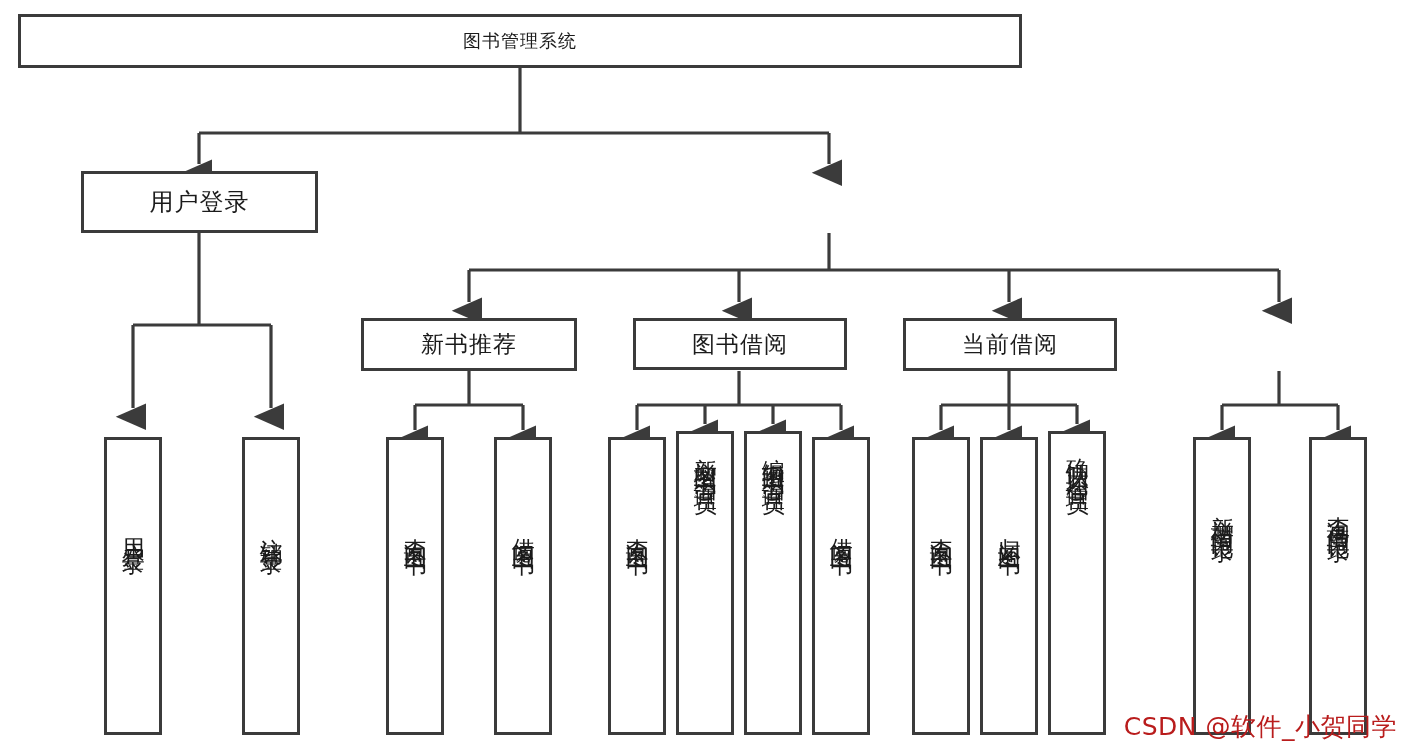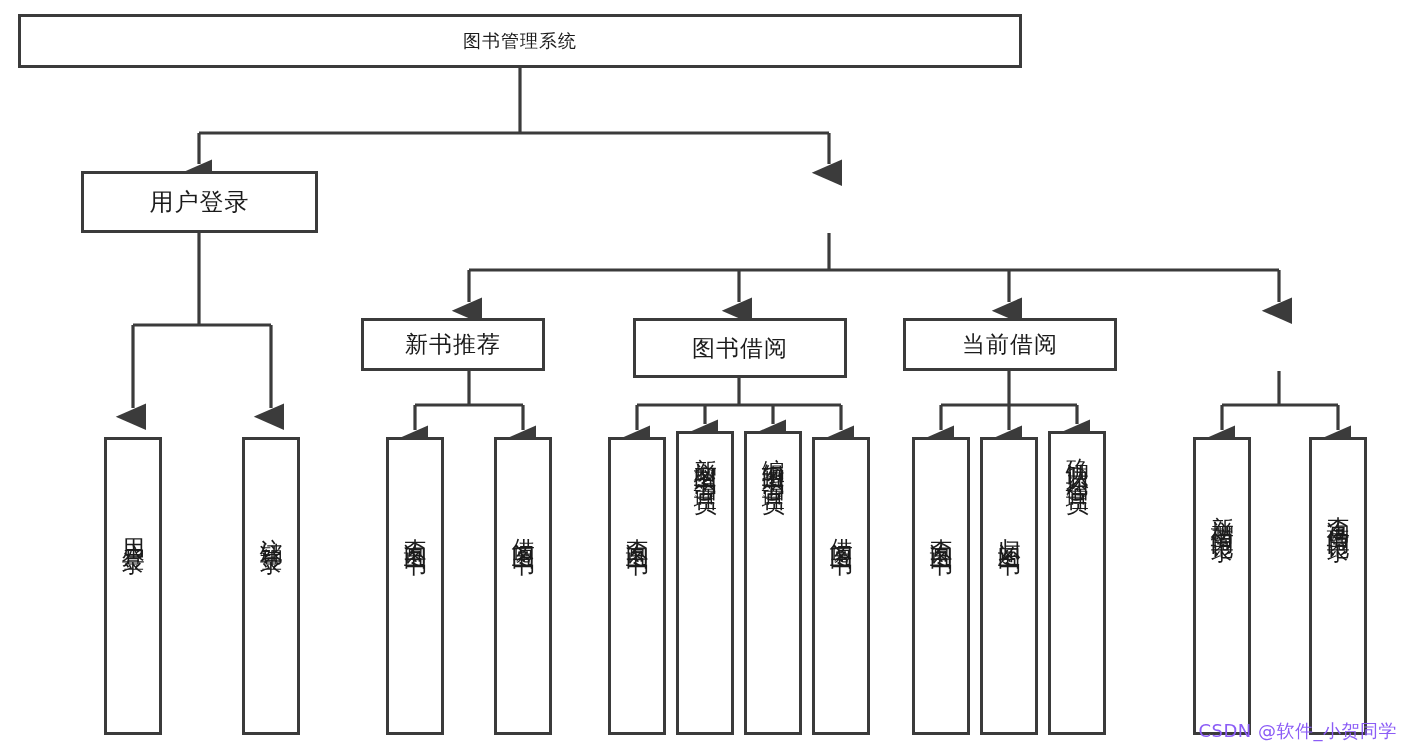--- a/index.html
+++ b/index.html
@@ -65,22 +65,22 @@
     white-space: nowrap;
   }
   .hlabel {
     white-space: nowrap;
     letter-spacing: 1px;
   }
   .watermark {
     position: absolute;
     right: 8px;
     bottom: 4px;
-    font-size: 18px;
-    color: #8b5cf6;
+    font-size: 25px;
+    color: #b91c1c;
     letter-spacing: 0.5px;
     z-index: 5;
     white-space: nowrap;
   }
 </style>
 </head>
 <body>
 
 <div id="canvas">
 
@@ -139,25 +139,25 @@
 
   <div class="node node-root" style="left:18px; top:14px; width:1004px; height:54px;">
     <span class="hlabel">图书管理系统</span>
   </div>
 
   <div class="node node-l1" style="left:81px; top:171px; width:237px; height:62px;">
     <span class="hlabel">用户登录</span>
   </div>
 
 
-  <div class="node node-l2" style="left:361px; top:318px; width:184px; height:53px;">
+  <div class="node node-l2" style="left:361px; top:318px; width:216px; height:53px;">
     <span class="hlabel">新书推荐</span>
   </div>
 
-  <div class="node node-l2" style="left:633px; top:318px; width:214px; height:60px;">
+  <div class="node node-l2" style="left:633px; top:318px; width:214px; height:52px;">
     <span class="hlabel">图书借阅</span>
   </div>
 
   <div class="node node-l2" style="left:903px; top:318px; width:214px; height:53px;">
     <span class="hlabel">当前借阅</span>
   </div>
 
 
   <div class="node node-leaf pad-big" style="left:104px; top:437px; width:58px; height:298px;">
     <span class="vlabel">用户登录</span>

